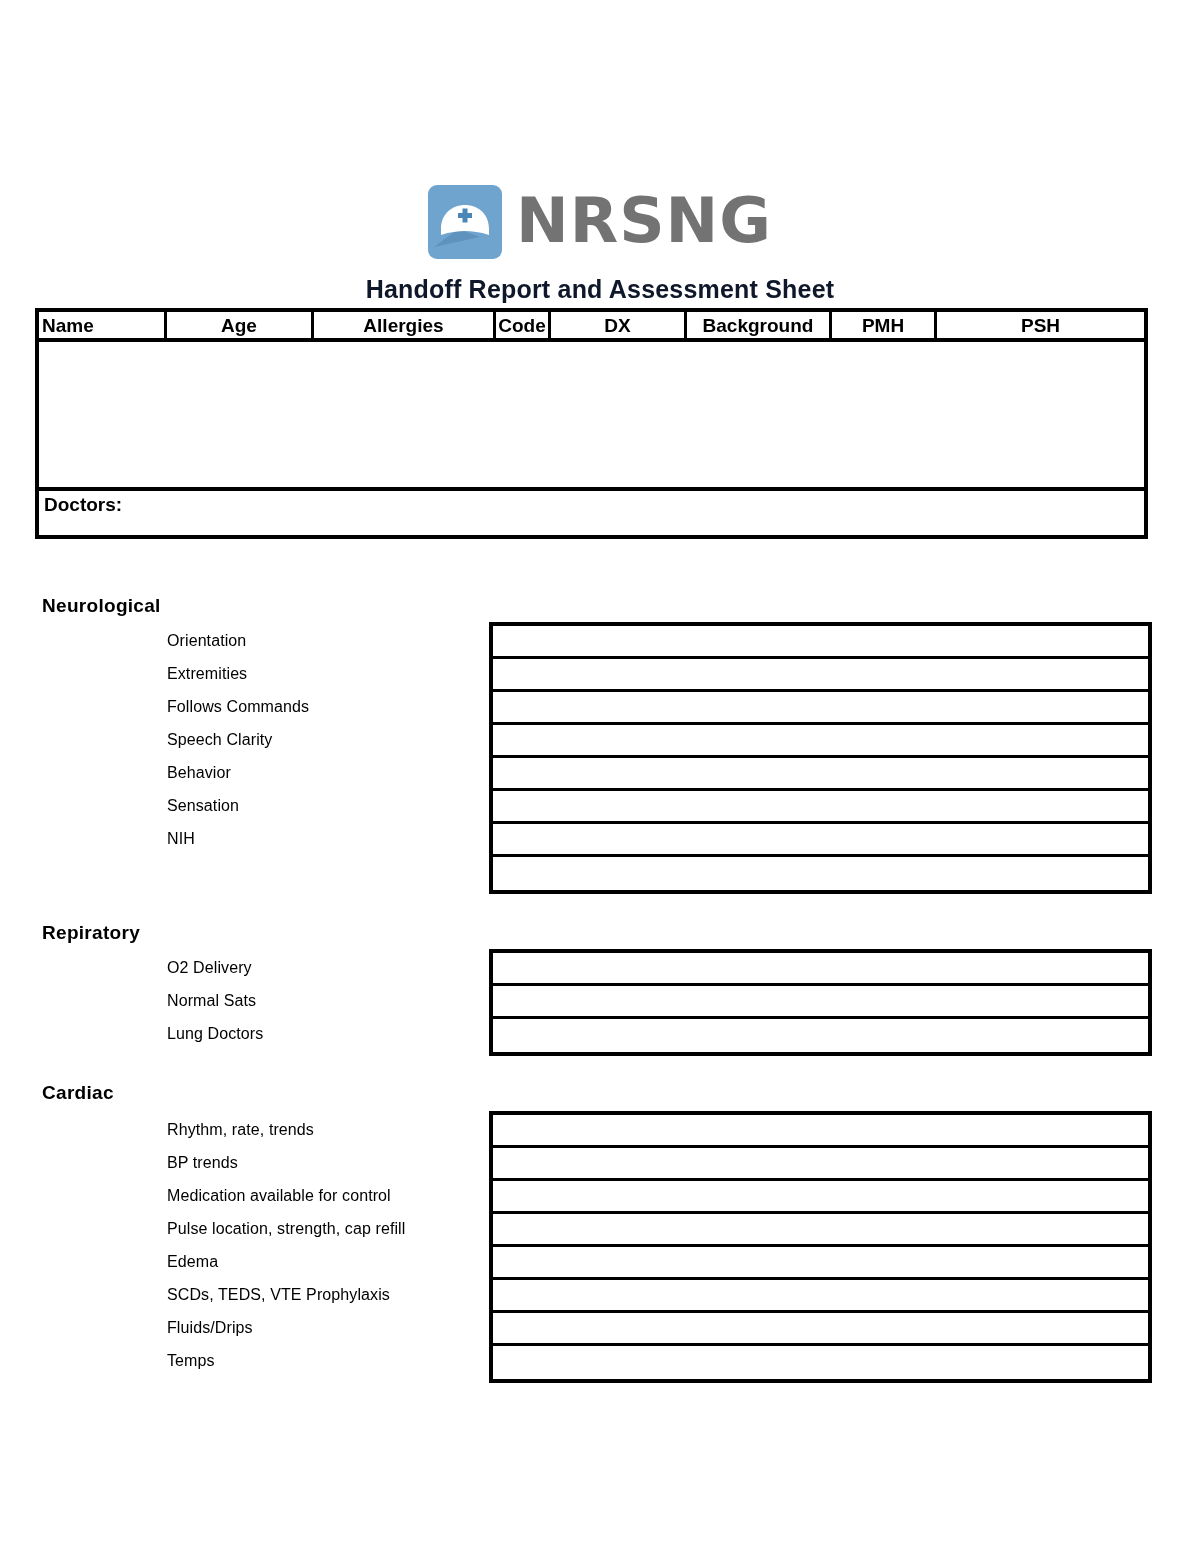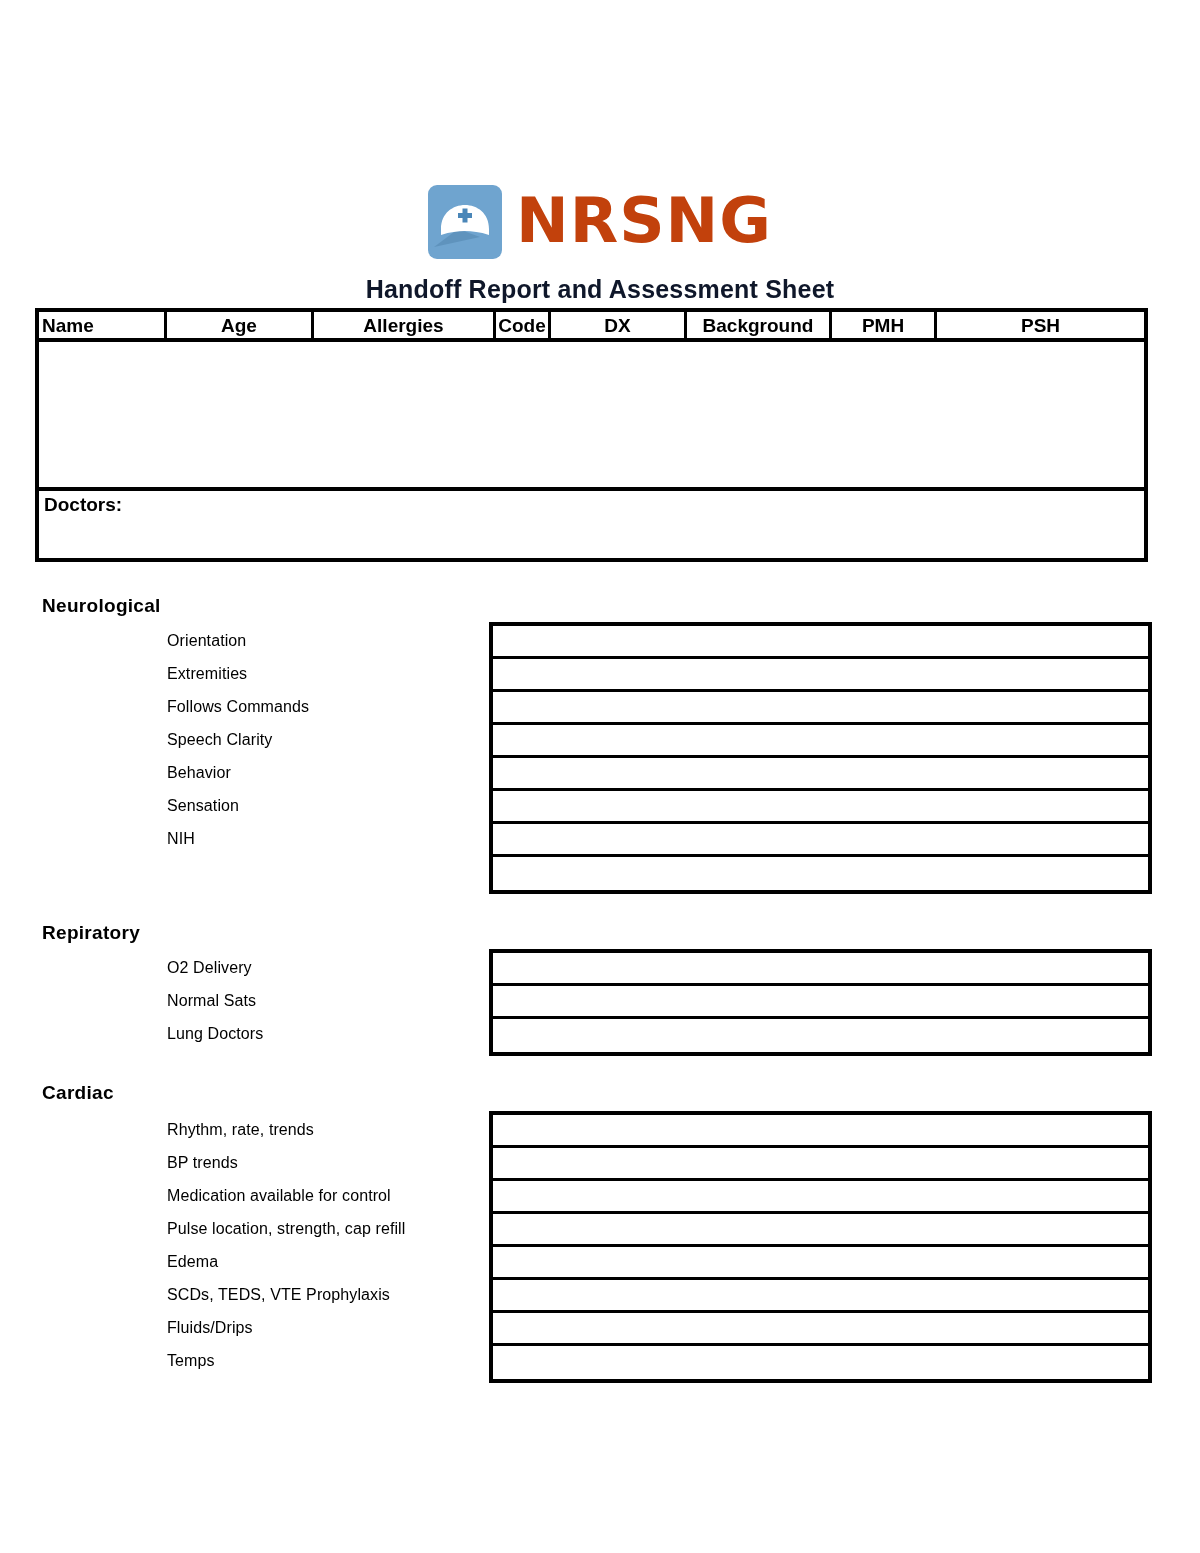--- a/index.html
+++ b/index.html
@@ -35,21 +35,21 @@
     position: relative;
     flex: none;
     overflow: hidden;
   }
   .logo-mark svg { display: block; }
   .logo-word {
     font-family: "DejaVu Sans", sans-serif;
     font-size: 63px;
     font-weight: 700;
     letter-spacing: 1px;
-    color: #c2410c;
+    color: #737373;
     line-height: 1;
     padding-bottom: 4px;
   }
 
   
   .doc-title {
     position: absolute;
     left: 0;
     top: 275px;
     width: 1200px;
@@ -87,21 +87,21 @@
     overflow: hidden;
   }
   .pt-head .cell:last-child { border-right: none; }
   .pt-head .cell.c-name { padding-left: 3px; justify-content: flex-start; }
   .pt-head .cell.ctr { justify-content: center; }
 
   .pt-body { height: 145px; background: #fff; }
 
   .pt-doctors {
     border-top: 4px solid #000;
-    height: 71px;
+    height: 48px;
     padding-left: 5px;
     padding-top: 3px;
     box-sizing: border-box;
     font-size: 19px;
     font-weight: bold;
   }
 
   
   .section-heading {
     position: absolute;

